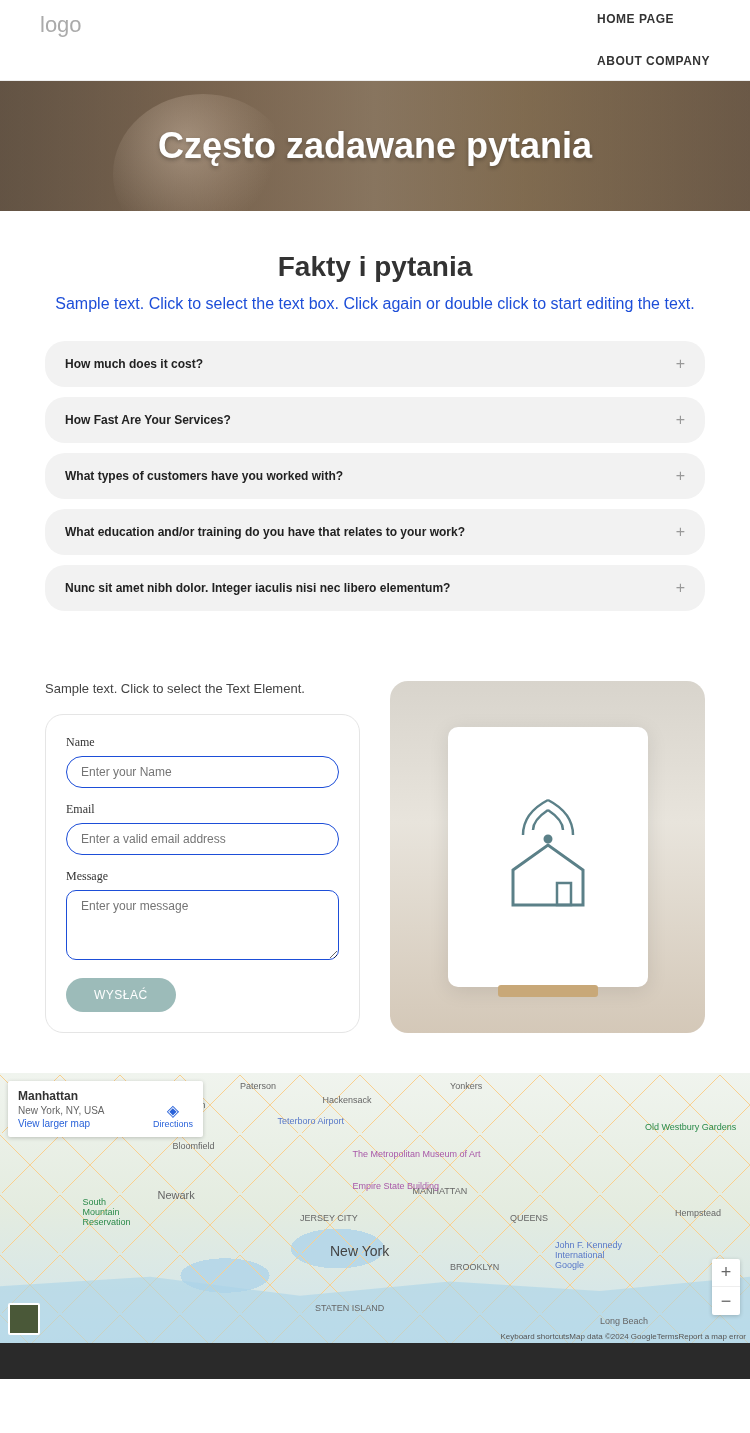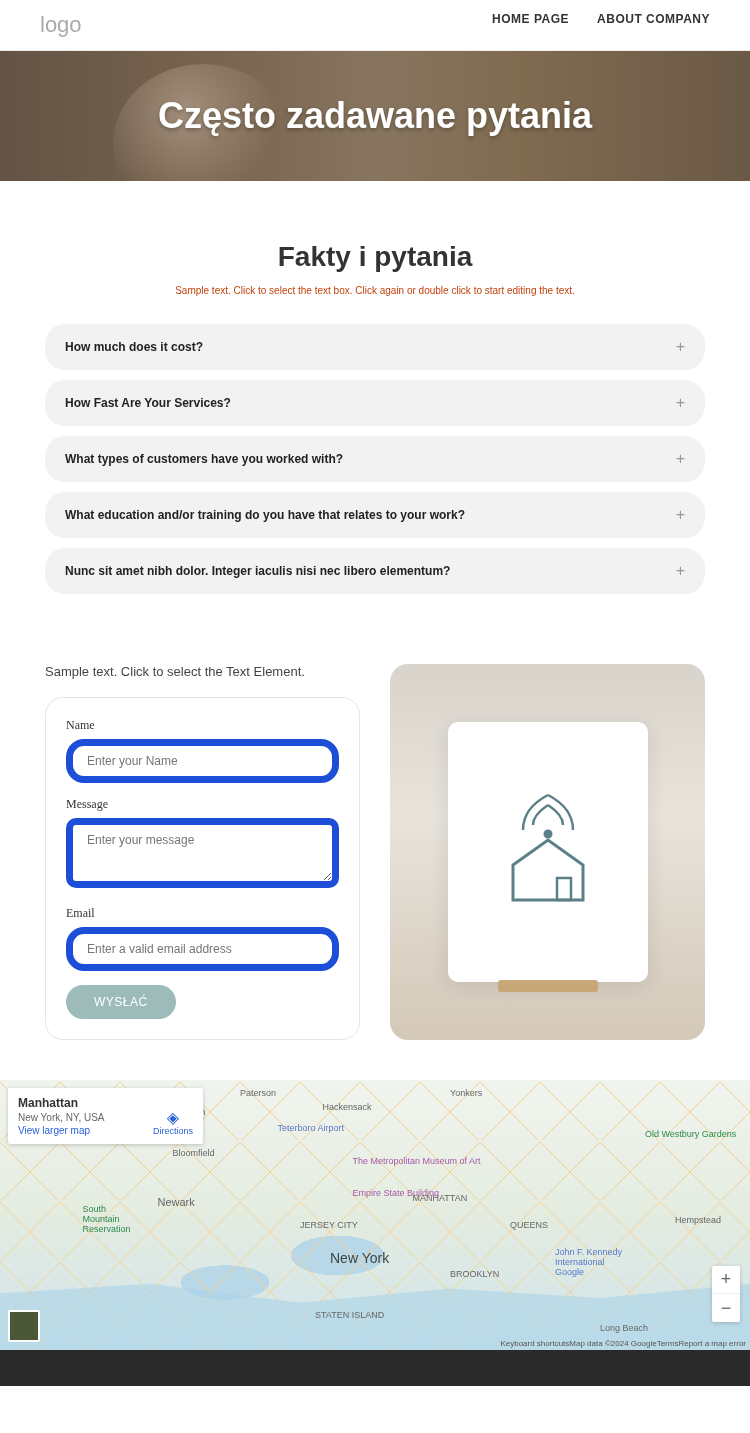--- a/index.html
+++ b/index.html
@@ -1,64 +1,64 @@
 <!DOCTYPE html>
 <html><head>
   <meta charset="utf-8">
   <style>
     * { margin: 0; padding: 0; box-sizing: border-box; }
     body { font-family: -apple-system, BlinkMacSystemFont, "Segoe UI", Arial, sans-serif; color: #333; }
     
     
     .header { display: flex; justify-content: space-between; padding: 12px 40px; border-bottom: 1px solid #eee; }
     .logo { color: #aaa; font-size: 22px; font-weight: 500; }
-    .nav { display: flex; gap: 28px; }
+    .nav { display: flex; gap: 28px; flex-direction: column; }
     .nav a { text-decoration: none; color: #333; font-size: 12px; font-weight: 600; letter-spacing: 0.5px; }
     
     
     .hero {
       height: 130px;
       background: linear-gradient(rgba(60,50,40,0.5), rgba(60,50,40,0.5)),
                   linear-gradient(90deg, #8a7560 0%, #b89878 30%, #d4b896 50%, #c4a478 70%, #9a8066 100%);
       display: flex; align-items: center; justify-content: center;
       position: relative;
       overflow: hidden;
     }
     .hero::before {
       content: ''; position: absolute; left: 15%; top: 10%; width: 180px; height: 160px;
       background: radial-gradient(ellipse at 40% 30%, rgba(230,210,190,0.4) 0%, transparent 60%);
       border-radius: 50%;
     }
     .hero h1 { color: #fff; font-size: 36px; font-weight: 700; text-shadow: 0 2px 4px rgba(0,0,0,0.3); position: relative; z-index: 1; }
     
     
-    .faq-section { padding: 40px 45px 50px; text-align: center; margin-top: 20px; }
+    .faq-section { padding: 40px 45px 50px; text-align: center; }
     .faq-section h2 { font-size: 28px; font-weight: 600; margin-bottom: 12px; }
-    .faq-section .subtitle { font-size: 10px; color: #c2410c; margin-bottom: 28px; }
+    .faq-section .subtitle { font-size: 16px; color: #1d4ed8; margin-bottom: 28px; }
     .accordion { display: flex; flex-direction: column; gap: 10px; }
     .accordion-item {
       background: #f2f2f2; border-radius: 20px; padding: 14px 20px;
       display: flex; justify-content: space-between; align-items: center;
       cursor: pointer;
     }
     .accordion-item .q { font-size: 12px; font-weight: 700; color: #222; text-align: left; }
     .plus-icon { color: #999; font-size: 16px; font-weight: 300; }
     
     
     .contact-section { display: flex; gap: 30px; padding: 20px 45px 40px; }
     .contact-left { flex: 1; }
     .contact-left h2 { font-size: 24px; font-weight: 600; margin-bottom: 14px; line-height: 1.25; }
     .contact-left .subtitle { font-size: 13px; color: #444; margin-bottom: 18px; }
     .form-card {
       border: 1px solid #e5e5e5; border-radius: 18px; padding: 20px;
     }
     .form-group { margin-bottom: 14px; }
     .form-group label { display: block; font-size: 12px; color: #333; margin-bottom: 6px; font-family: Liberation Serif, serif; }
     .form-group input, .form-group textarea {
-      width: 100%; border: 7px solid #1d4ed8; border-radius: 18px;
+      width: 100%; border: 1px solid #1d4ed8; border-radius: 18px;
       padding: 8px 14px; font-size: 12px; font-family: inherit;
     }
     .form-group textarea { border-radius: 10px; resize: vertical; height: 70px; }
     .submit-btn {
       background: #9cbbb9; color: #fff; border: none; border-radius: 20px;
       padding: 10px 28px; font-size: 12px; font-weight: 500; cursor: pointer; letter-spacing: 0.5px;
     }
     .contact-right {
       flex: 1; border-radius: 18px; overflow: hidden;
       background: linear-gradient(180deg, #d8d4cc 0%, #e8e4dc 40%, #d4c8b8 100%);
@@ -152,26 +152,26 @@
 
 <section class="contact-section">
   <div class="contact-left">
     <p class="subtitle">Sample text. Click to select the Text Element.</p>
     <div class="form-card">
       <div class="form-group">
         <label>Name</label>
         <input type="text" placeholder="Enter your Name" style="">
       </div>
       <div class="form-group">
+        <label>Email</label>
+        <input type="email" placeholder="Enter a valid email address" style="">
+      </div>
+      <div class="form-group">
         <label>Message</label>
         <textarea placeholder="Enter your message" style=""></textarea>
-      </div>
-      <div class="form-group">
-        <label>Email</label>
-        <input type="email" placeholder="Enter a valid email address" style="">
       </div>
       <button class="submit-btn">WYSŁAĆ</button>
     </div>
   </div>
   <div class="contact-right">
     <div class="tablet-mock">
       <span class="house-icon">
         <svg width="110" height="120" viewBox="0 0 110 120">
           <path d="M55 15 Q40 25 40 35 M55 15 Q70 25 70 35 M55 5 Q30 18 30 40 M55 5 Q80 18 80 40" stroke="#5b8088" stroke-width="2.5" fill="none"></path>
           <circle cx="55" cy="44" r="3" fill="#5b8088"></circle>

